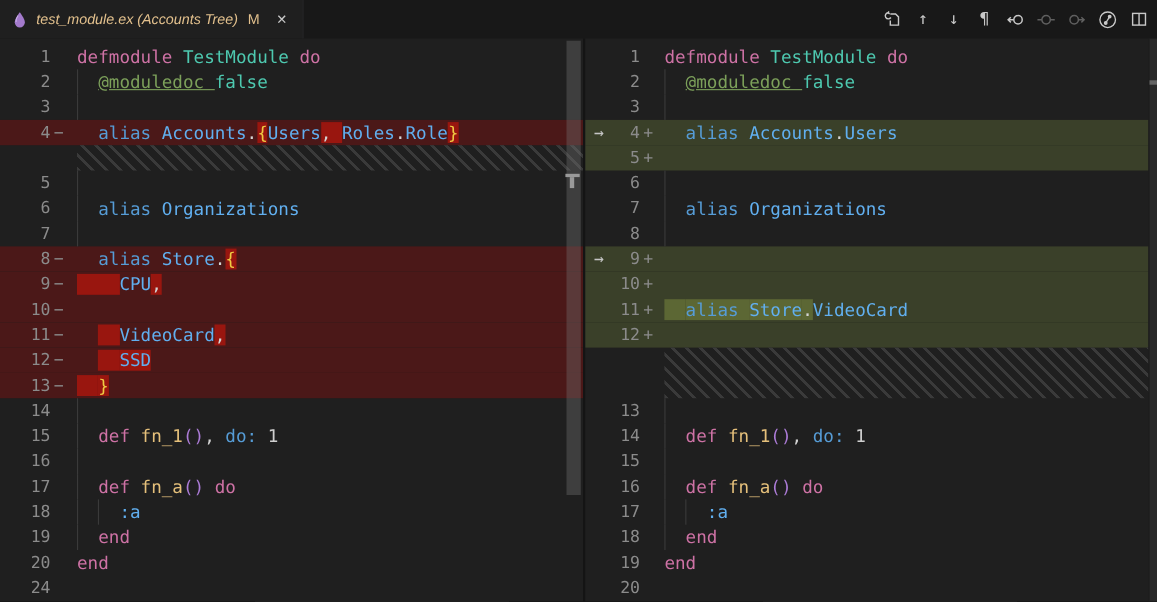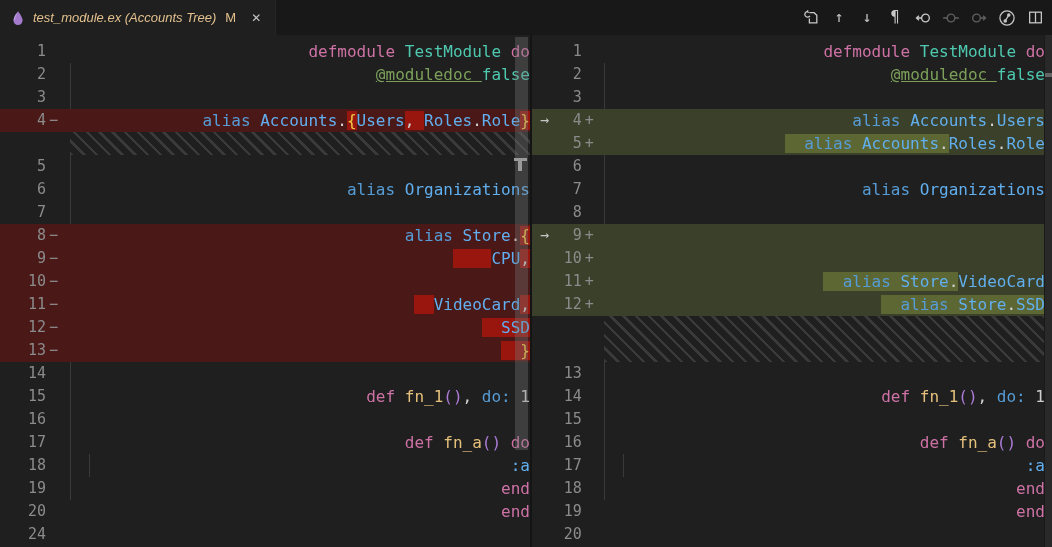--- a/index.html
+++ b/index.html
@@ -28,21 +28,21 @@
   .row.added{background:var(--added_line_bg,#3A4029);}
   .editor.right .row{margin-right:7px;}
   .gutter{display:flex;flex:none;color:var(--line_number,#8B8B8B);font-size:15px;}
   .editor.left .gutter{width:70px;}
   .editor.right .gutter{width:72px;}
   .arrow{width:26px;text-align:center;color:#C5C5C5;}
   .editor.left .num{width:48px;text-align:right;}
   .editor.right .num{width:26px;text-align:right;}
   .sign{width:22px;text-align:left;padding-left:3px;}
   .editor.right .sign{width:20px;}
-  .code{position:relative;flex:1;color:#D4D4D4;text-align:right;}
+  .code{position:relative;flex:1;color:#D4D4D4;}
   .code span{white-space:pre;}
   .guide{position:absolute;top:0;height:23px;width:1px;background:#3a3a3a;}
   .fill{flex:1;background:repeating-linear-gradient(45deg,#3a3a3a 0 2.5px,transparent 2.5px 9px);}
   .row.filler{background:transparent;}
   
   .removed .h{background:var(--removed_char_bg,#99160F);}
   .added .h{background:var(--added_char_bg,#5C6734);}
   
   .c-kw{color:var(--kw_pink,#CE72A5);}
   .c-type,.c-bool{color:var(--type_teal,#4EC9B0);}
@@ -150,28 +150,28 @@
         </div>
       <div class="vscroll"></div>
       <div class="tmark"></div>
     </div>
     <div class="editor right">
       <div class="rows">
           <div class="row normal"><div class="gutter"><span class="arrow"></span><span class="num">1</span><span class="sign"></span></div><div class="code"><span class="c-kw">defmodule </span><span class="c-type">TestModule</span><span> </span><span class="c-kw">do</span></div></div>
           <div class="row normal"><div class="gutter"><span class="arrow"></span><span class="num">2</span><span class="sign"></span></div><div class="code"><span class="guide" style="left: 0ch;"></span><span>  </span><span class="c-doc">@moduledoc </span><span class="c-bool">false</span></div></div>
           <div class="row normal"><div class="gutter"><span class="arrow"></span><span class="num">3</span><span class="sign"></span></div><div class="code"><span class="guide" style="left: 0ch;"></span></div></div>
           <div class="row added"><div class="gutter"><span class="arrow">→</span><span class="num">4</span><span class="sign">+</span></div><div class="code"><span>  </span><span class="c-kwb">alias </span><span class="c-mod">Accounts</span><span class="c-pun">.</span><span class="c-mod">Users</span></div></div>
-          <div class="row added"><div class="gutter"><span class="arrow"></span><span class="num">5</span><span class="sign">+</span></div><div class="code"><span class=" h">  </span><span class="c-kwb h">alias </span><span class="c-mod h">Accounts</span><span class="c-pun h">.</span><span class="c-mod">Roles</span><span class="c-pun">.</span><span class="c-mod">Role</span></div></div>
+          <div class="row added"><div class="gutter"><span class="arrow"></span><span class="num">5</span><span class="sign">+</span></div></div>
           <div class="row normal"><div class="gutter"><span class="arrow"></span><span class="num">6</span><span class="sign"></span></div><div class="code"><span class="guide" style="left: 0ch;"></span></div></div>
           <div class="row normal"><div class="gutter"><span class="arrow"></span><span class="num">7</span><span class="sign"></span></div><div class="code"><span class="guide" style="left: 0ch;"></span><span>  </span><span class="c-kwb">alias </span><span class="c-mod">Organizations</span></div></div>
           <div class="row normal"><div class="gutter"><span class="arrow"></span><span class="num">8</span><span class="sign"></span></div><div class="code"><span class="guide" style="left: 0ch;"></span></div></div>
           <div class="row added"><div class="gutter"><span class="arrow">→</span><span class="num">9</span><span class="sign">+</span></div></div>
           <div class="row added"><div class="gutter"><span class="arrow"></span><span class="num">10</span><span class="sign">+</span></div></div>
           <div class="row added"><div class="gutter"><span class="arrow"></span><span class="num">11</span><span class="sign">+</span></div><div class="code"><span class=" h">  </span><span class="c-kwb h">alias </span><span class="c-mod h">Store</span><span class="c-pun h">.</span><span class="c-mod">VideoCard</span></div></div>
-          <div class="row added"><div class="gutter"><span class="arrow"></span><span class="num">12</span><span class="sign">+</span></div><div class="code"><span class=" h">  </span><span class="c-kwb h">alias </span><span class="c-mod h">Store</span><span class="c-pun h">.</span><span class="c-mod h">SSD</span></div></div>
+          <div class="row added"><div class="gutter"><span class="arrow"></span><span class="num">12</span><span class="sign">+</span></div></div>
           <div class="row filler" style="height: 46px;"><div class="gutter"><span class="arrow"></span><span class="num"></span><span class="sign"></span></div><div class="fill"></div></div>
           <div class="row normal"><div class="gutter"><span class="arrow"></span><span class="num">13</span><span class="sign"></span></div><div class="code"><span class="guide" style="left: 0ch;"></span></div></div>
           <div class="row normal"><div class="gutter"><span class="arrow"></span><span class="num">14</span><span class="sign"></span></div><div class="code"><span class="guide" style="left: 0ch;"></span><span>  </span><span class="c-kw">def </span><span class="c-fn">fn_1</span><span class="c-par">()</span><span class="c-pun">, </span><span class="c-kwb">do:</span><span> </span><span class="c-num">1</span></div></div>
           <div class="row normal"><div class="gutter"><span class="arrow"></span><span class="num">15</span><span class="sign"></span></div><div class="code"><span class="guide" style="left: 0ch;"></span></div></div>
           <div class="row normal"><div class="gutter"><span class="arrow"></span><span class="num">16</span><span class="sign"></span></div><div class="code"><span class="guide" style="left: 0ch;"></span><span>  </span><span class="c-kw">def </span><span class="c-fn">fn_a</span><span class="c-par">()</span><span> </span><span class="c-kw">do</span></div></div>
           <div class="row normal"><div class="gutter"><span class="arrow"></span><span class="num">17</span><span class="sign"></span></div><div class="code"><span class="guide" style="left: 0ch;"></span><span class="guide" style="left: 2ch;"></span><span>    </span><span class="c-atom">:a</span></div></div>
           <div class="row normal"><div class="gutter"><span class="arrow"></span><span class="num">18</span><span class="sign"></span></div><div class="code"><span class="guide" style="left: 0ch;"></span><span>  </span><span class="c-kw">end</span></div></div>
           <div class="row normal"><div class="gutter"><span class="arrow"></span><span class="num">19</span><span class="sign"></span></div><div class="code"><span class="c-kw">end</span></div></div>
           <div class="row normal"><div class="gutter"><span class="arrow"></span><span class="num">20</span><span class="sign"></span></div><div class="code"></div></div>
         </div>

